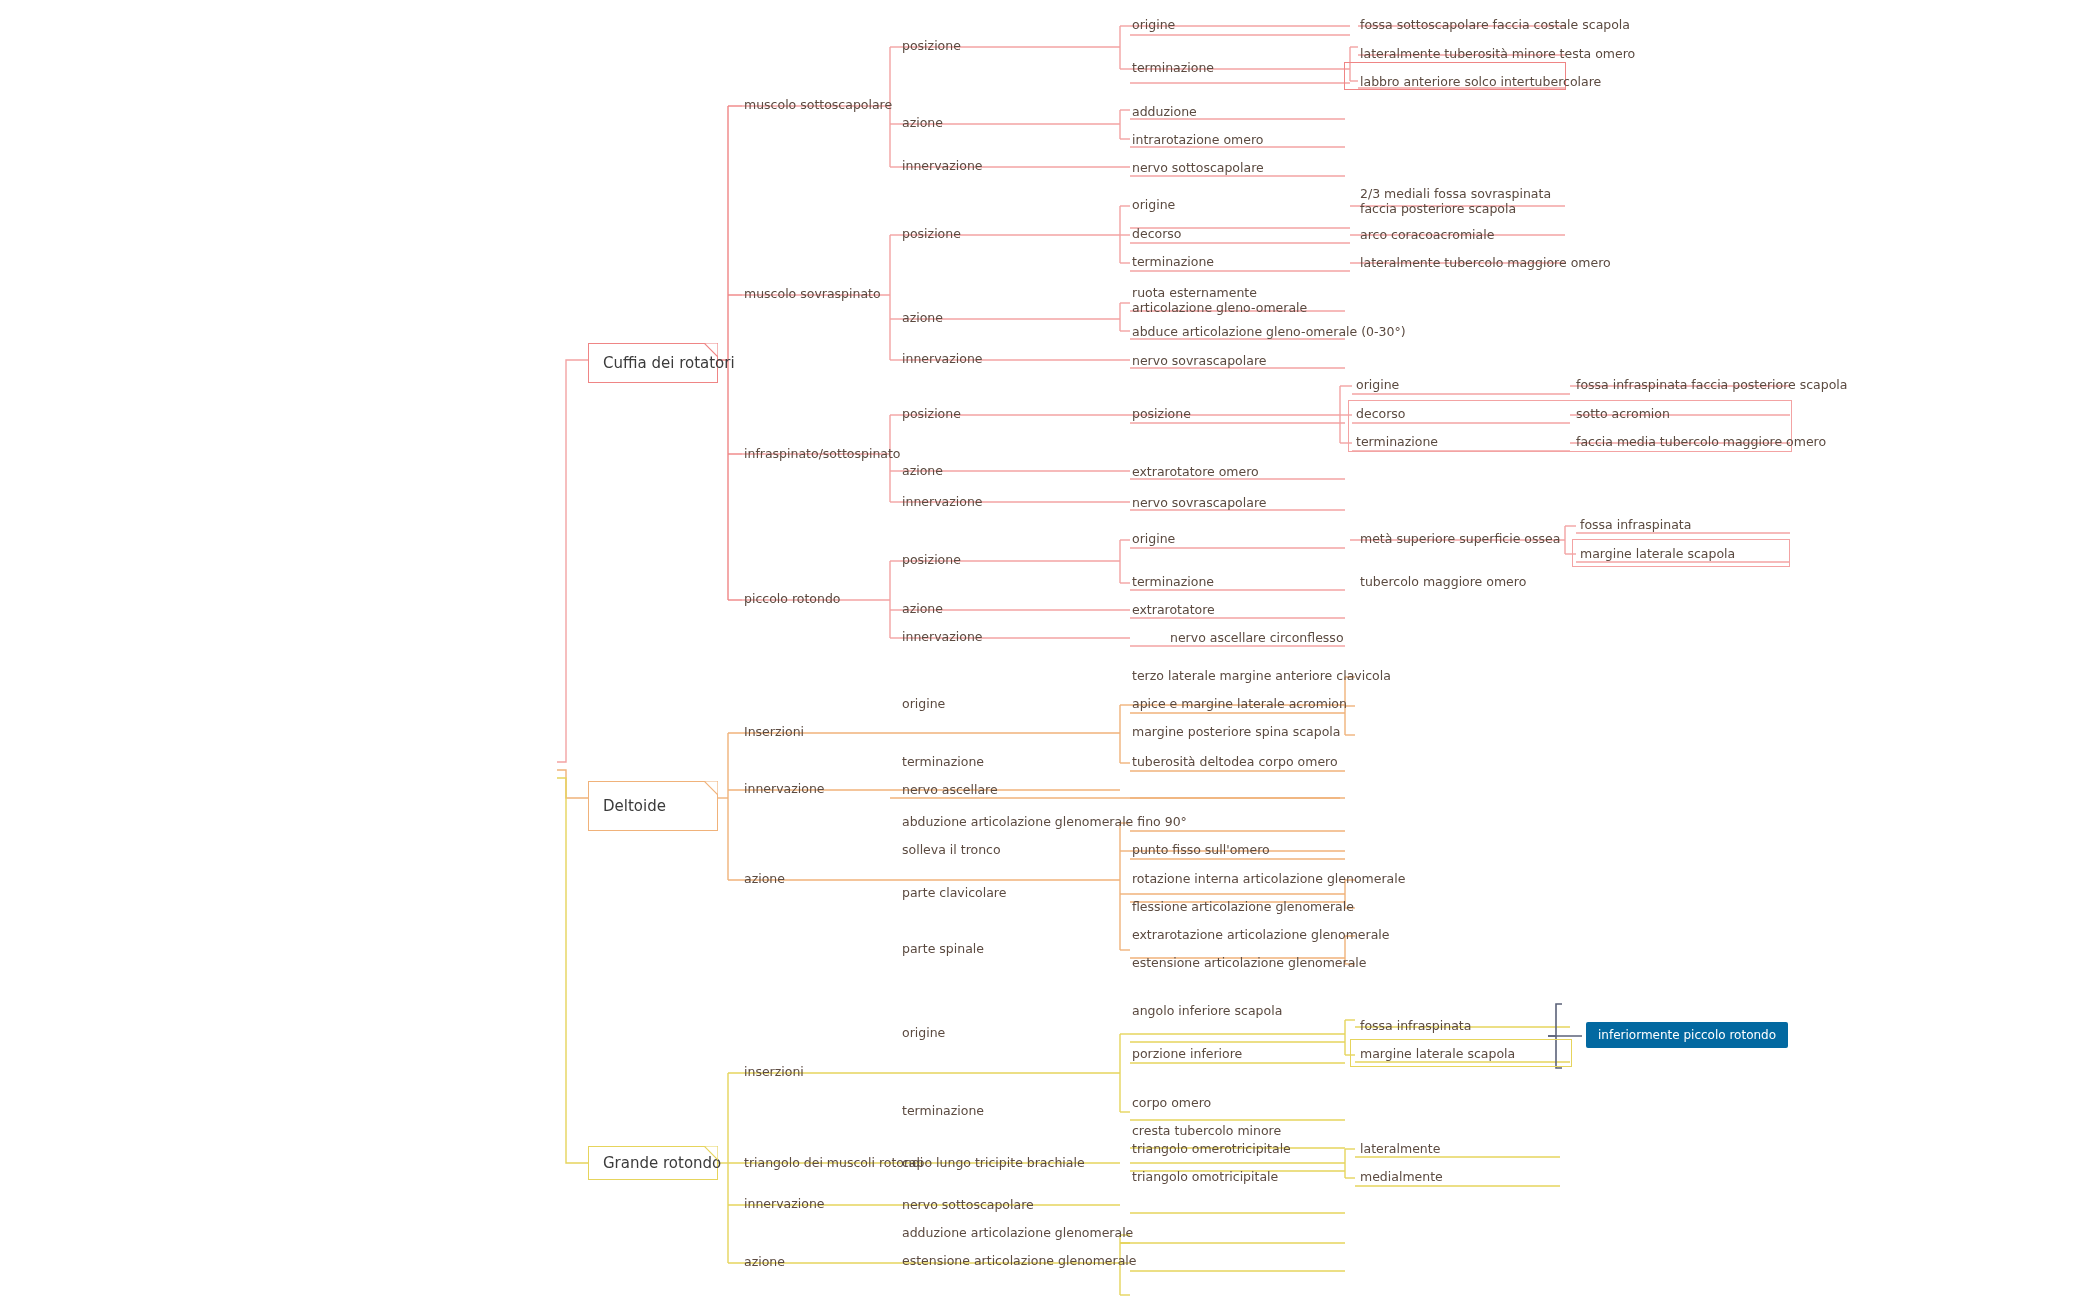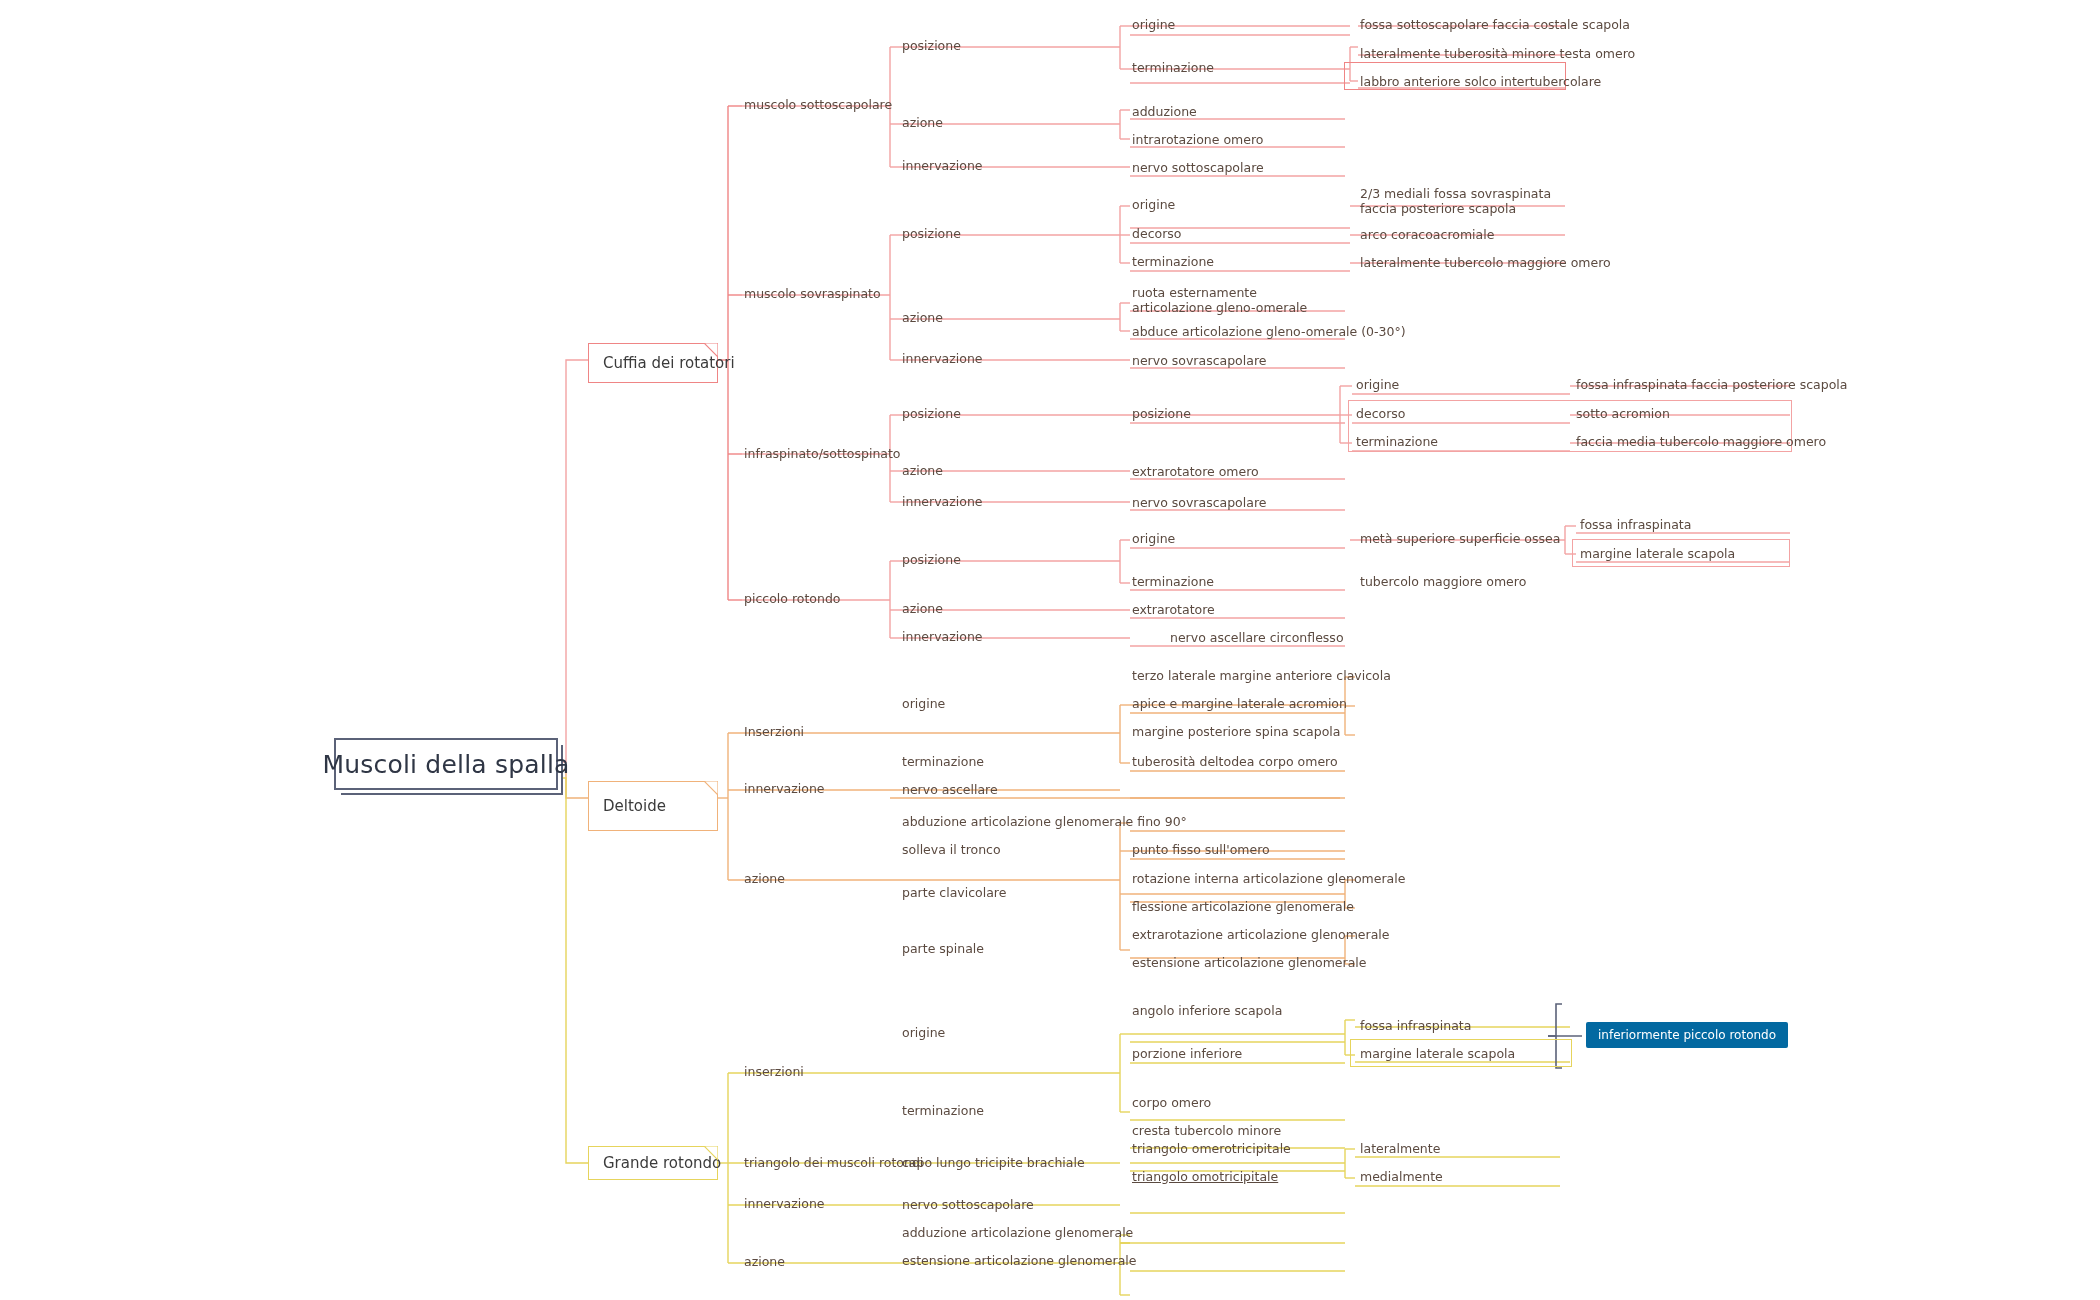--- a/index.html
+++ b/index.html
@@ -308,23 +308,20 @@
 
       <g stroke="#5b6278" stroke-width="1.6">
         <path d="M1562 1004 H1556 V1068 H1562"></path>
         <path d="M1556 1036 H1548"></path>
         <path d="M1548 1036 H1582"></path>
       </g>
 
     </g>
   </svg>
 
-  <div class="root" style="left:334px;top:738px;width:220px;height:48px;">
-    <span>Muscoli della spalla</span>
-  </div>
 
   <div class="branch" style="left:588px;top:343px;width:130px;height:40px;border:1.4px solid #ef8585;">
     <svg class="fold" viewBox="0 0 14 14">
       <path d="M0 0 L14 14 L14 0 Z" fill="#ffffff" stroke="#ef8585" stroke-width="1.2"></path>
     </svg>
     <span>Cuffia dei rotatori</span>
   </div>
 
   <div class="branch" style="left:588px;top:781px;width:130px;height:50px;border:1.4px solid #f0b27a;">
     <svg class="fold" viewBox="0 0 14 14">
@@ -431,20 +428,20 @@
   <div class="lbl" style="left:902px;top:1103px;">terminazione</div>
   <div class="lbl" style="left:1132px;top:1003px;">angolo inferiore scapola</div>
   <div class="lbl" style="left:1132px;top:1046px;">porzione inferiore</div>
   <div class="lbl" style="left:1360px;top:1018px;">fossa infraspinata</div>
   <div class="lbl" style="left:1360px;top:1046px;">margine laterale scapola</div>
   <div class="lbl" style="left:1132px;top:1095px;">corpo omero</div>
   <div class="lbl" style="left:1132px;top:1123px;">cresta tubercolo minore</div>
   <div class="lbl" style="left:902px;top:1155px;">capo lungo tricipite brachiale</div>
   <div class="lbl" style="left:1132px;top:1141px;">triangolo omerotricipitale</div>
   <div class="lbl" style="left:1360px;top:1141px;">lateralmente</div>
-  <div class="lbl" style="left:1132px;top:1169px;text-decoration:underline;">triangolo omotricipitale</div>
+  <div class="lbl" style="left:1132px;top:1169px;">triangolo omotricipitale</div>
   <div class="lbl" style="left:1360px;top:1169px;">medialmente</div>
   <div class="lbl" style="left:902px;top:1197px;">nervo sottoscapolare</div>
   <div class="lbl" style="left:902px;top:1225px;">adduzione articolazione glenomerale</div>
   <div class="lbl" style="left:902px;top:1253px;">estensione articolazione glenomerale</div>
   <div class="lbl" style="left:902px;top:1281px;"></div>
 
 </div>
 
 </body></html>

